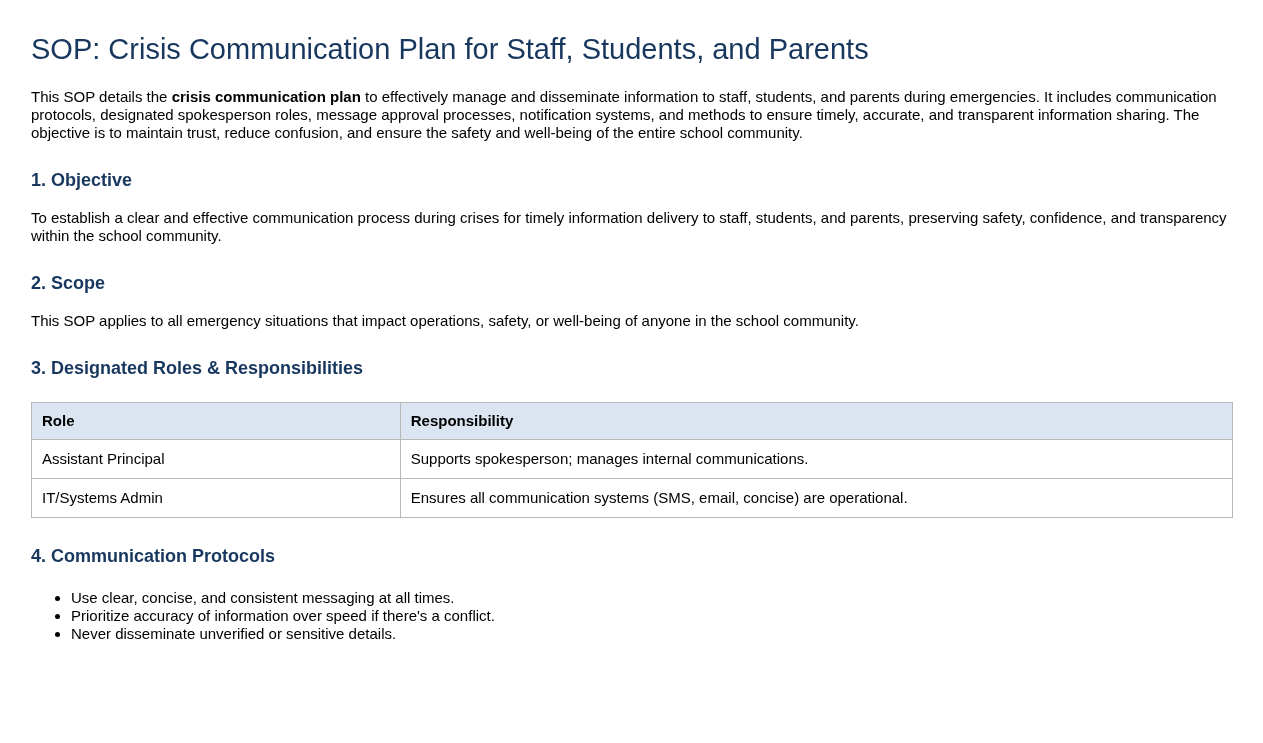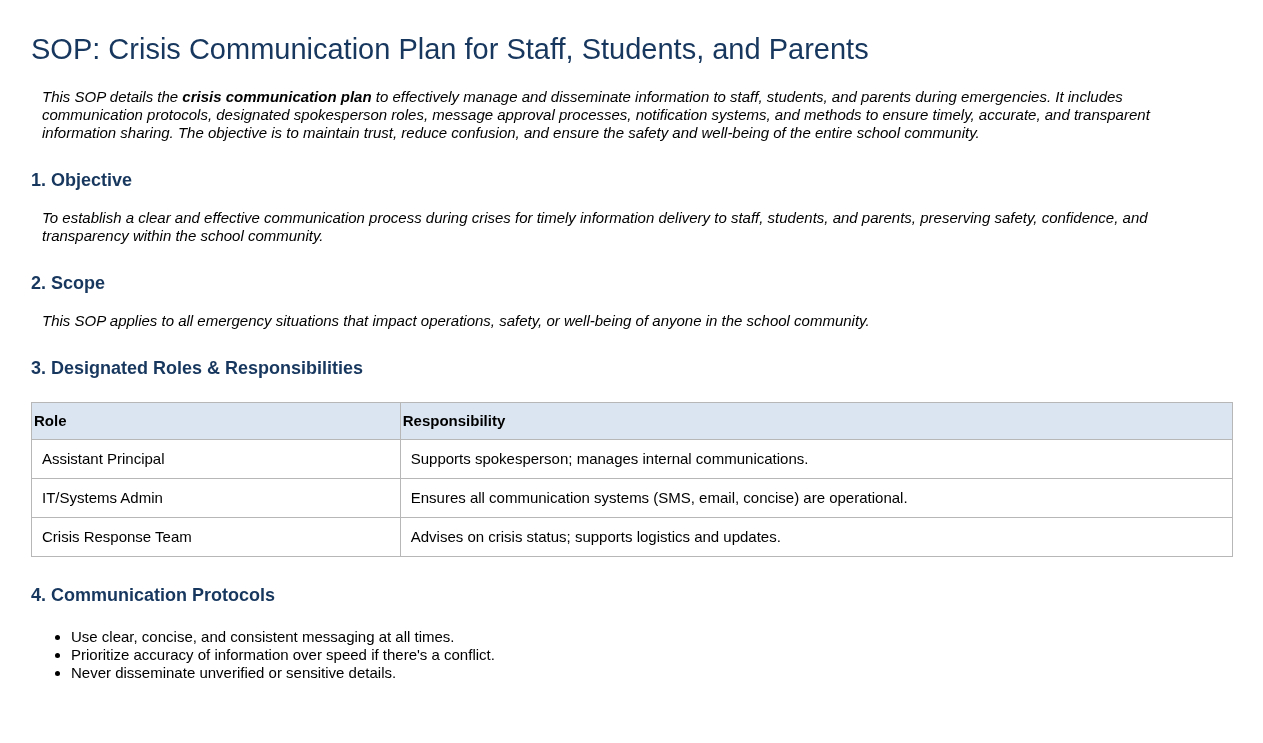--- a/index.html
+++ b/index.html
@@ -25,37 +25,37 @@
     color: var(--heading-color, #17375e);
     margin: 21px 0 22px 0;
   }
   h2 {
     font-size: 18px;
     line-height: 24px;
     font-weight: bold;
     color: var(--heading-color, #17375e);
     margin: 26px 0 17px 0;
   }
-  p { margin: 15px 11px; font-style: italic; }
+  p { margin: 15px 0; }
   table {
     border-collapse: collapse;
     width: 100%;
     margin: 22px 0;
   }
   th, td {
     border: 1px solid var(--table-border, #b7b7b7);
     text-align: left;
     vertical-align: middle;
     font-size: 15px;
     line-height: 18px;
   }
   th {
     background: var(--table-header-bg, #dbe5f1);
     font-weight: bold;
-    padding: 9px 2px;
+    padding: 9px 10px;
   }
   td { padding: 10px 10px; }
   th.col-role { width: 30.7%; }
   ul {
     margin: 21px 0 15px 0;
     padding-left 40px;
   }
   li { margin: 0; }
 </style>
 </head>
@@ -82,24 +82,20 @@
   </thead>
   <tbody>
     <tr>
       <td>Assistant Principal</td>
       <td>Supports spokesperson; manages internal communications.</td>
     </tr>
     <tr>
       <td>IT/Systems Admin</td>
       <td>Ensures all communication systems (SMS, email, concise) are operational.</td>
     </tr>
-    <tr>
-      <td>Crisis Response Team</td>
-      <td>Advises on crisis status; supports logistics and updates.</td>
-    </tr>
   </tbody>
 </table>
 
 <h2>4. Communication Protocols</h2>
 
 <ul>
   <li>Use clear, concise, and consistent messaging at all times.</li>
   <li>Prioritize accuracy of information over speed if there's a conflict.</li>
   <li>Never disseminate unverified or sensitive details.</li>
 </ul>

